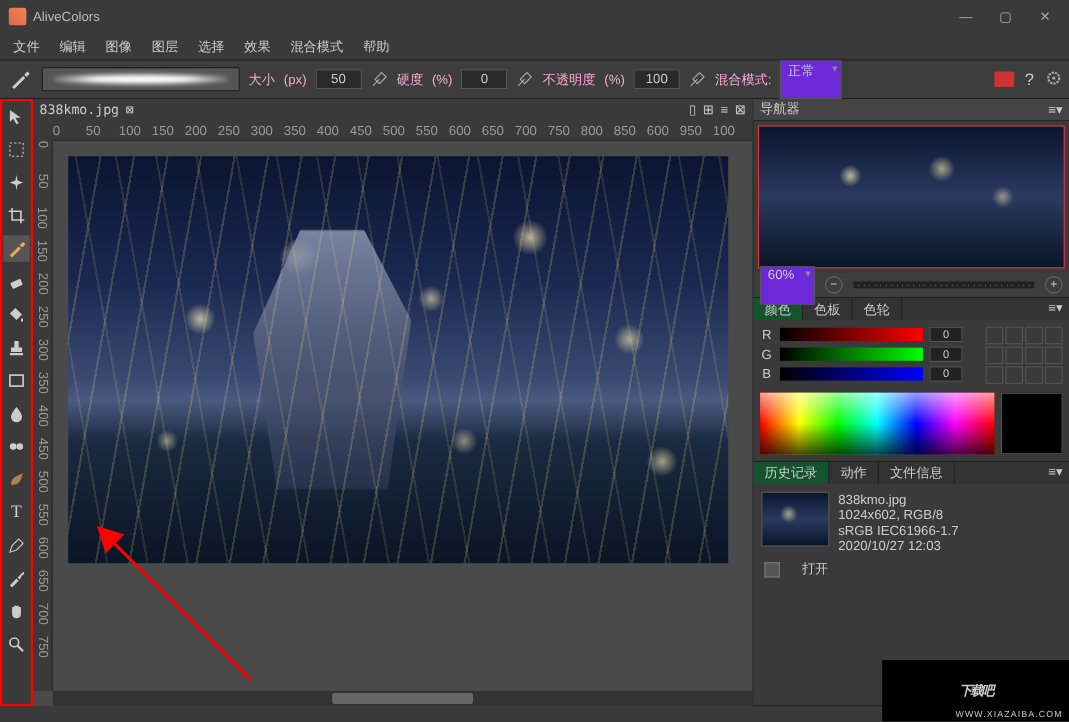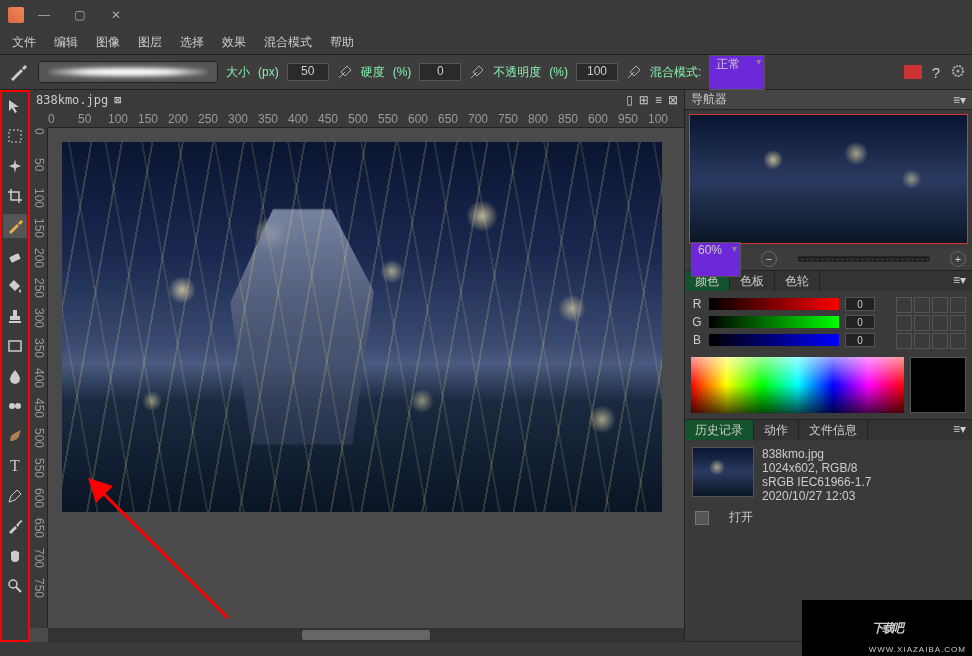--- a/index.html
+++ b/index.html
@@ -8,21 +8,21 @@
 .app-icon{width:16px;height:16px;margin-right:6px;background:linear-gradient(45deg,#d64,#e85);border-radius:2px}
 .title-text{flex:1;color:#bbb}
 .win-controls{display:flex;gap:8px}
 .win-btn{width:28px;height:20px;display:flex;align-items:center;justify-content:center;color:#aaa;cursor:pointer}
 .menubar{height:24px;background:#3a3a3a;display:flex;align-items:center;padding:0 4px;gap:2px}
 .menu-item{padding:2px 8px;cursor:pointer}
 .options-bar{height:36px;background:#3d3d3d;display:flex;align-items:center;padding:0 6px;gap:8px;border-top:1px solid #222;border-bottom:1px solid #222}
 .brush-tool-icon{width:24px;height:24px;display:flex;align-items:center;justify-content:center}
 .brush-preview{width:180px;height:22px;background:#555;border:1px solid #222;border-radius:2px;position:relative}
 .brush-preview::after{content:"";position:absolute;left:10px;right:10px;top:50%;transform:translateY(-50%);height:10px;background:radial-gradient(ellipse,#fff,#fff 40%,transparent 80%);filter:blur(2px);border-radius:5px}
-.opt-label{color:#86efac}
+.opt-label{color:#f9a8d4}
 .num-input{width:42px;height:18px;background:#2a2a2a;border:1px solid #555;text-align:center;color:#ccc}
 .eyedrop-ico{width:16px;height:16px;color:#aaa}
 .dropdown{background:#6d28d9;border:1px solid #555;height:35px;padding:0 14px 0 6px;position:relative;min-width:56px}
 .dropdown::after{content:"▾";position:absolute;right:3px;top:0;color:#888;font-size:10px}
 .right-icons{margin-left:auto;display:flex;gap:10px;align-items:center}
 .red-box{width:18px;height:14px;background:#c33}
 .main-area{display:flex;height:calc(100% - 104px)}
 .toolbar{width:30px;background:#3a3a3a;border:2px solid #f00;display:flex;flex-direction:column;align-items:center;padding-top:2px;gap:6px}
 .tool-btn{width:24px;height:24px;display:flex;align-items:center;justify-content:center;cursor:pointer;color:#bbb}
 .tool-btn.active{background:#555}
@@ -64,21 +64,21 @@
 .panel-header{height:20px;background:#444;display:flex;align-items:center;padding:0 6px;border-bottom:1px solid #222}
 .panel-tabs{display:flex;height:20px;background:#333}
 .panel-tab{padding:2px 10px;border-right:1px solid #222;cursor:pointer}
 .panel-tab.active{background:#14532d}
 .panel-menu{margin-left:auto;cursor:pointer}
 .navigator-img{height:130px;margin:4px;background:
 radial-gradient(circle at 30% 35%,rgba(255,240,180,0.7) 0,transparent 10px),
 radial-gradient(circle at 60% 30%,rgba(255,240,180,0.6) 0,transparent 12px),
 radial-gradient(circle at 80% 50%,rgba(255,240,180,0.5) 0,transparent 10px),
 linear-gradient(180deg,#0a1530,#2a3a60 50%,#0a1525);border:1px solid #d33}
-.zoom-bar{height:22px;display:flex;align-items:center;padding:0 6px;gap:20px;background:#3d3d3d}
+.zoom-bar{height:22px;display:flex;align-items:center;padding:0 6px;gap:9px;background:#3d3d3d}
 .zoom-slider{flex:1;height:6px;background:#222;position:relative;border-radius:3px}
 .zoom-slider::after{content:"";position:absolute;left:0;right:0;top:50%;height:1px;background:repeating-linear-gradient(90deg,#666 0 1px,transparent 1px 5px)}
 .zoom-btn{width:16px;height:16px;border:1px solid #666;border-radius:50%;display:flex;align-items:center;justify-content:center;cursor:pointer;font-size:11px}
 .color-panel-body{padding:6px}
 .rgb-row{display:flex;align-items:center;gap:6px;margin-bottom:4px}
 .rgb-label{width:12px;text-align:center}
 .rgb-slider{width:130px;height:12px}
 .rgb-slider.r{background:linear-gradient(90deg,#000,#f00)}
 .rgb-slider.g{background:linear-gradient(90deg,#000,#0f0)}
 .rgb-slider.b{background:linear-gradient(90deg,#000,#00f)}
@@ -98,20 +98,21 @@
 .history-open{display:flex;align-items:center;gap:20px;padding:3px 6px}
 .history-dot{width:14px;height:14px;background:#555;border:1px solid #777}
 .watermark{position:absolute;right:0;bottom:0;width:170px;height:56px;background:#000;display:flex;align-items:center;justify-content:center;color:#fff;font-size:28px;font-weight:900;font-style:italic;letter-spacing:-2px}
 .watermark-sub{position:absolute;bottom:2px;right:6px;font-size:8px;color:#ccc;font-weight:normal;font-style:normal;letter-spacing:1px}
 </style>
 </head>
 <body>
 
 <div class="titlebar">
   <div class="app-icon"></div>
+  <div class="title-text">AliveColors</div>
   <div class="win-controls">
     <div class="win-btn">—</div>
     <div class="win-btn">▢</div>
     <div class="win-btn">✕</div>
   </div>
 </div>
 
 <div class="menubar">
   <div class="menu-item">文件</div>
   <div class="menu-item">编辑</div>

